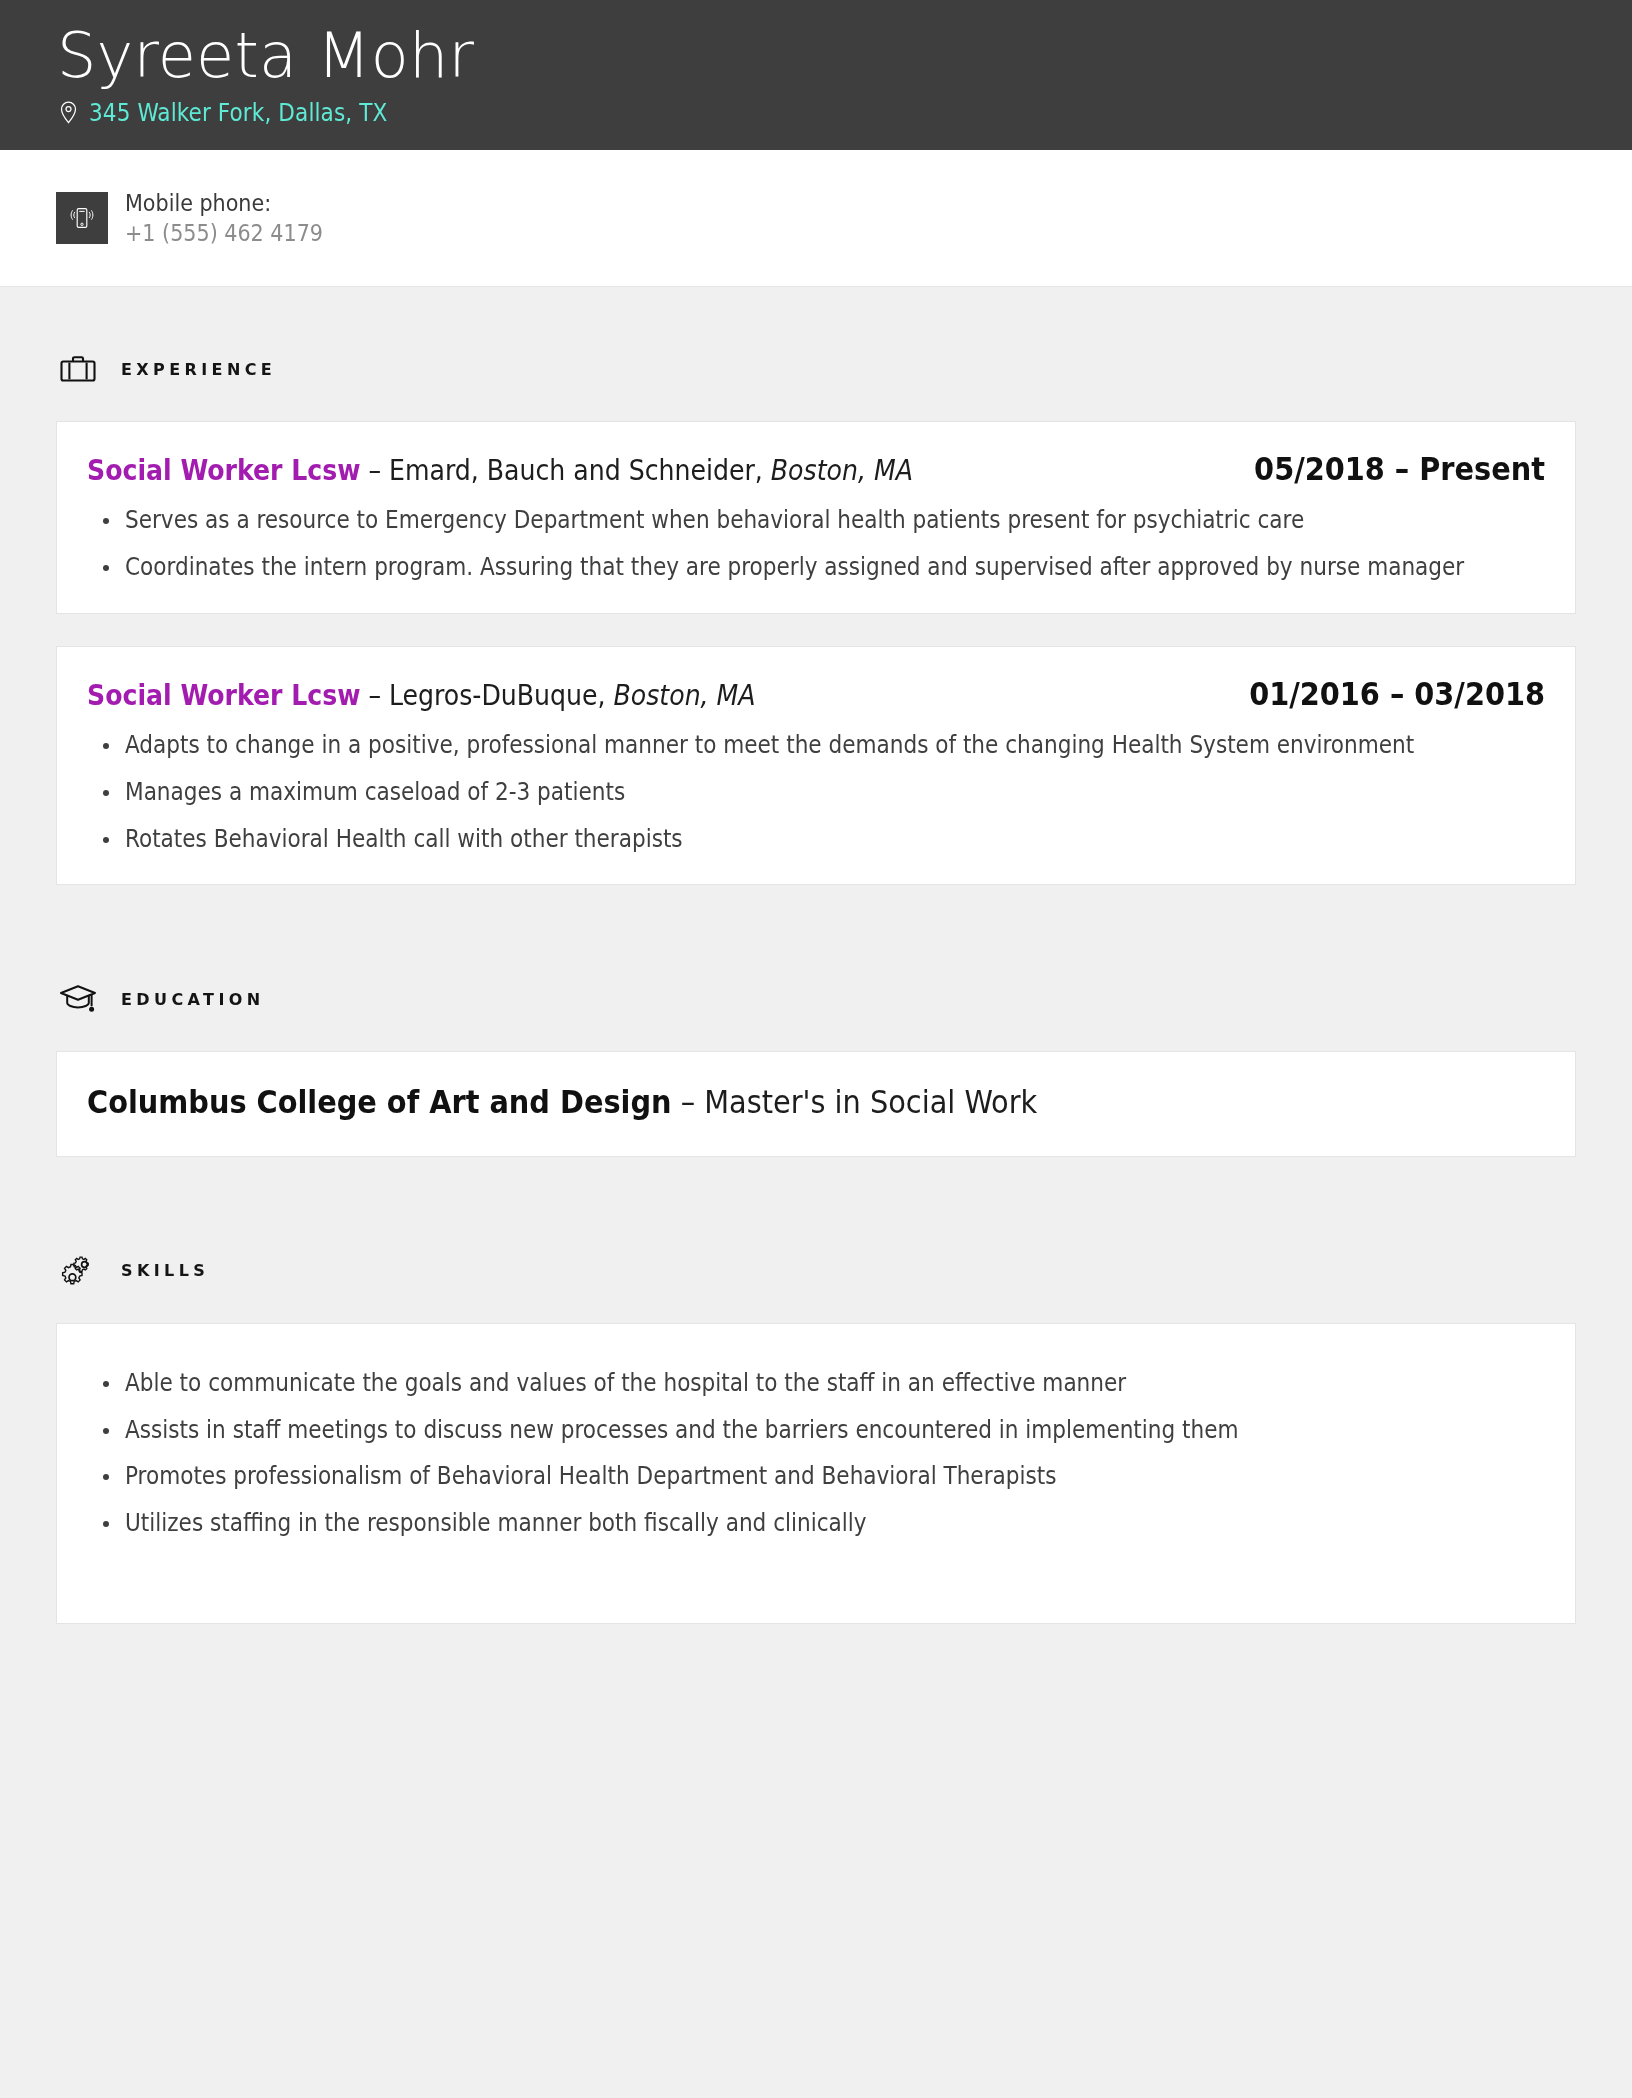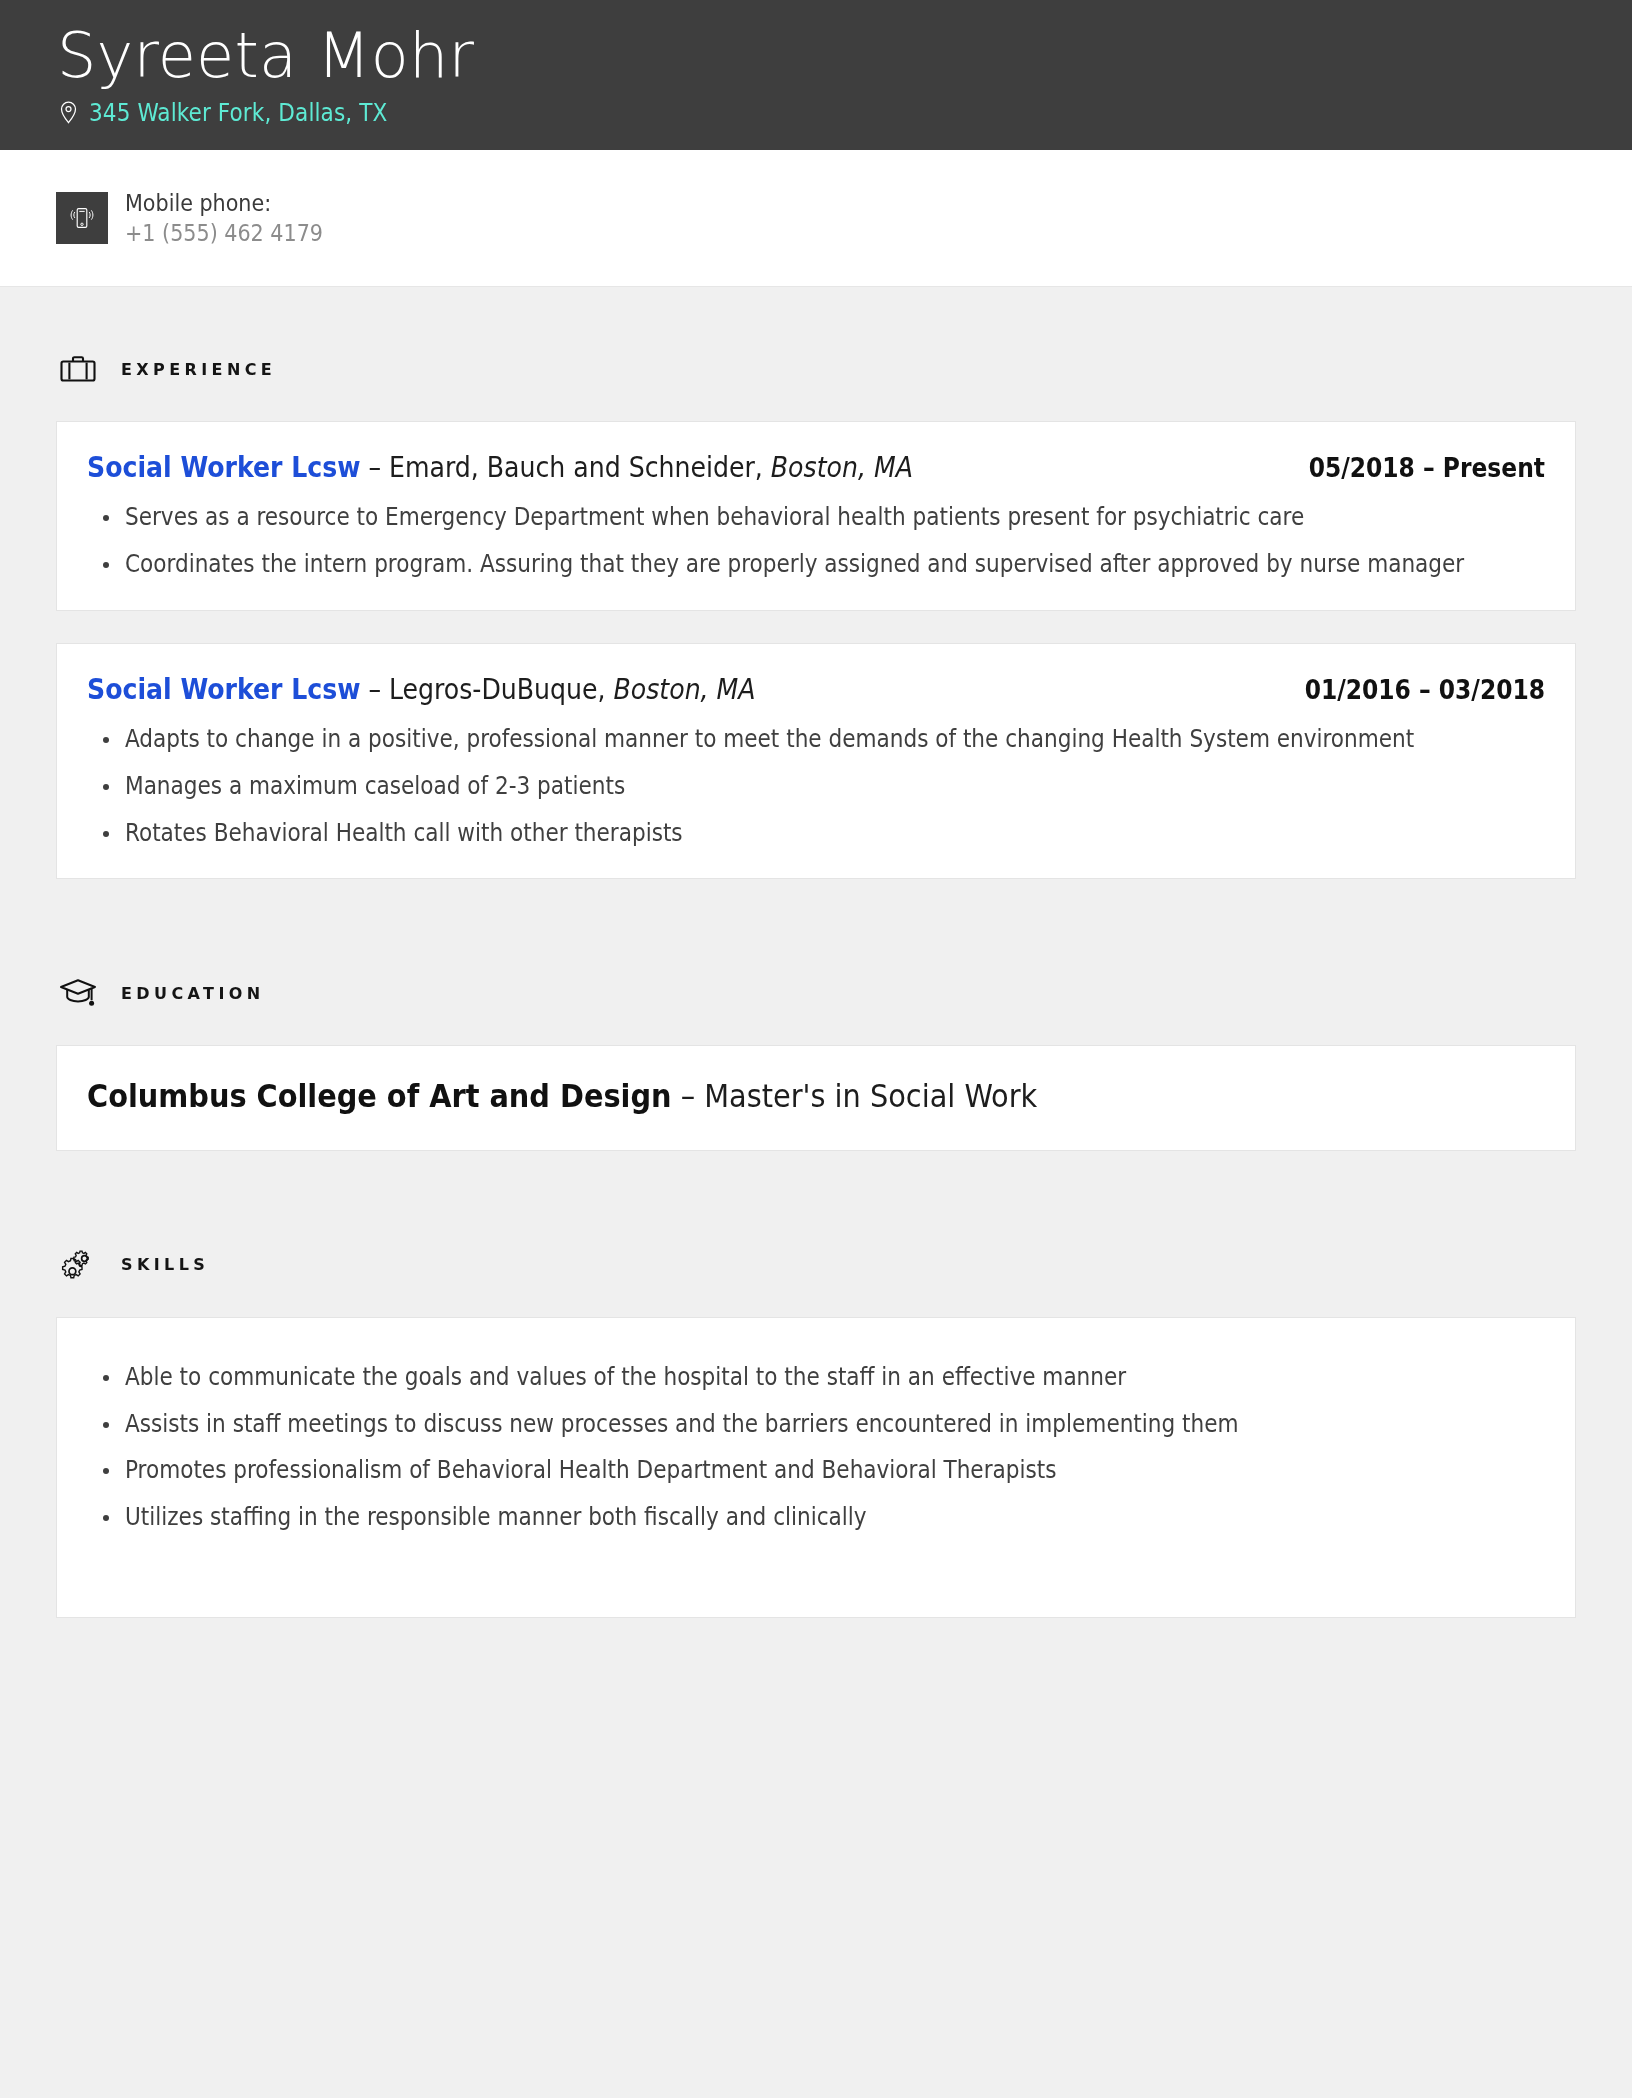--- a/index.html
+++ b/index.html
@@ -146,30 +146,30 @@
     padding: 0 0 6px 0;
   }
   .entry-title {
     font-size: 28px;
     line-height: 1.3;
     color: #1d1d1d;
     font-weight: 400;
   }
   .entry-title .job-role {
     font-weight: 700;
-    color: #1d4ed8;
+    color: #a21caf;
   }
   .entry-title .sep { font-weight: 400; }
   .entry-title .org { font-weight: 400; }
   .entry-title .loc {
     font-style: italic;
     font-weight: 400;
   }
   .entry-date {
-    font-size: 26px;
+    font-size: 32px;
     font-weight: 700;
     color: #111111;
     white-space: nowrap;
     flex: none;
   }
 
   ul.bullets {
     list-style: none;
     margin: 10px 0 0 0;
     padding: 0;

